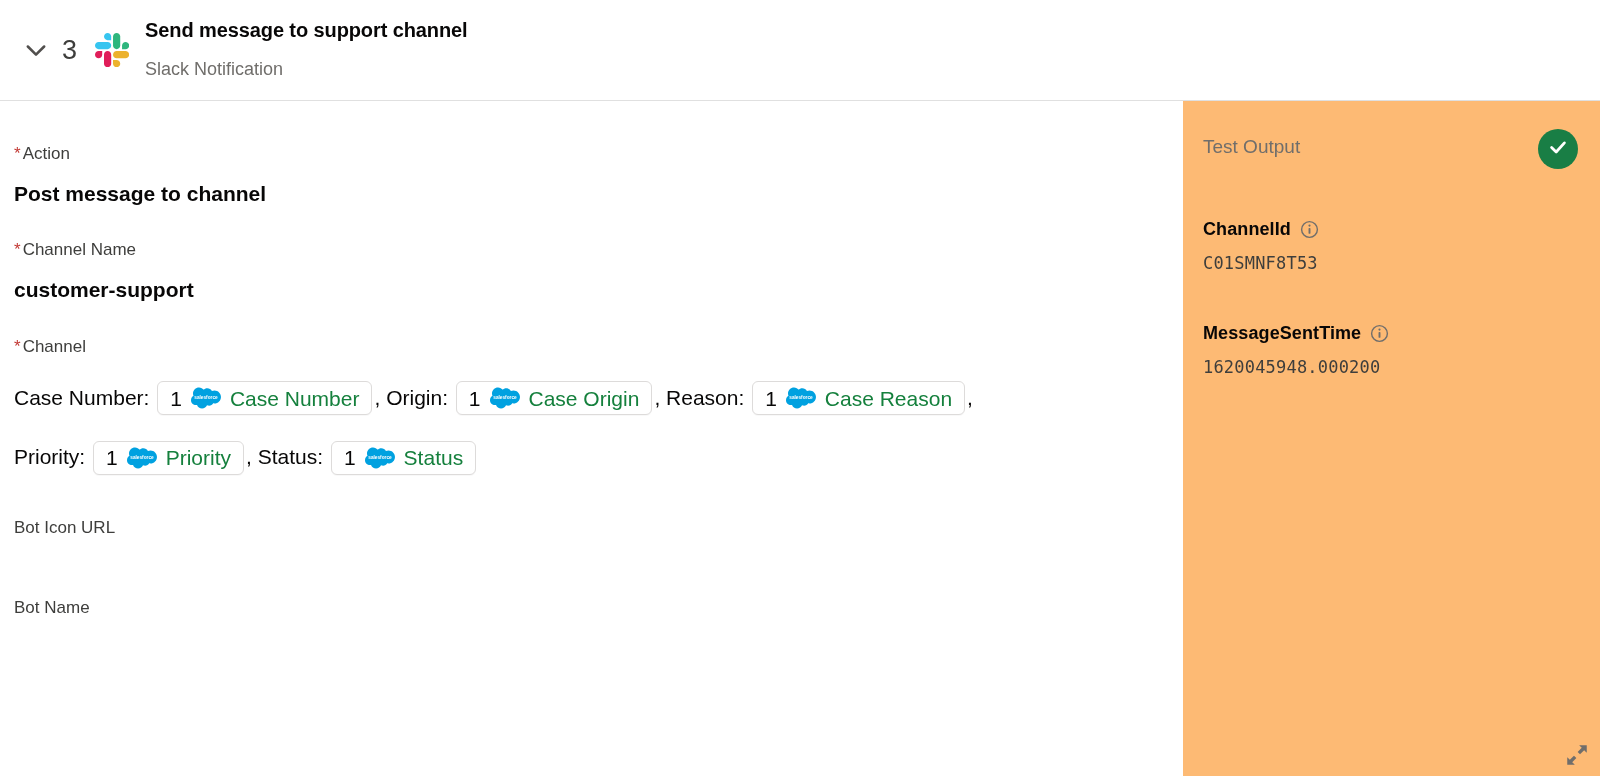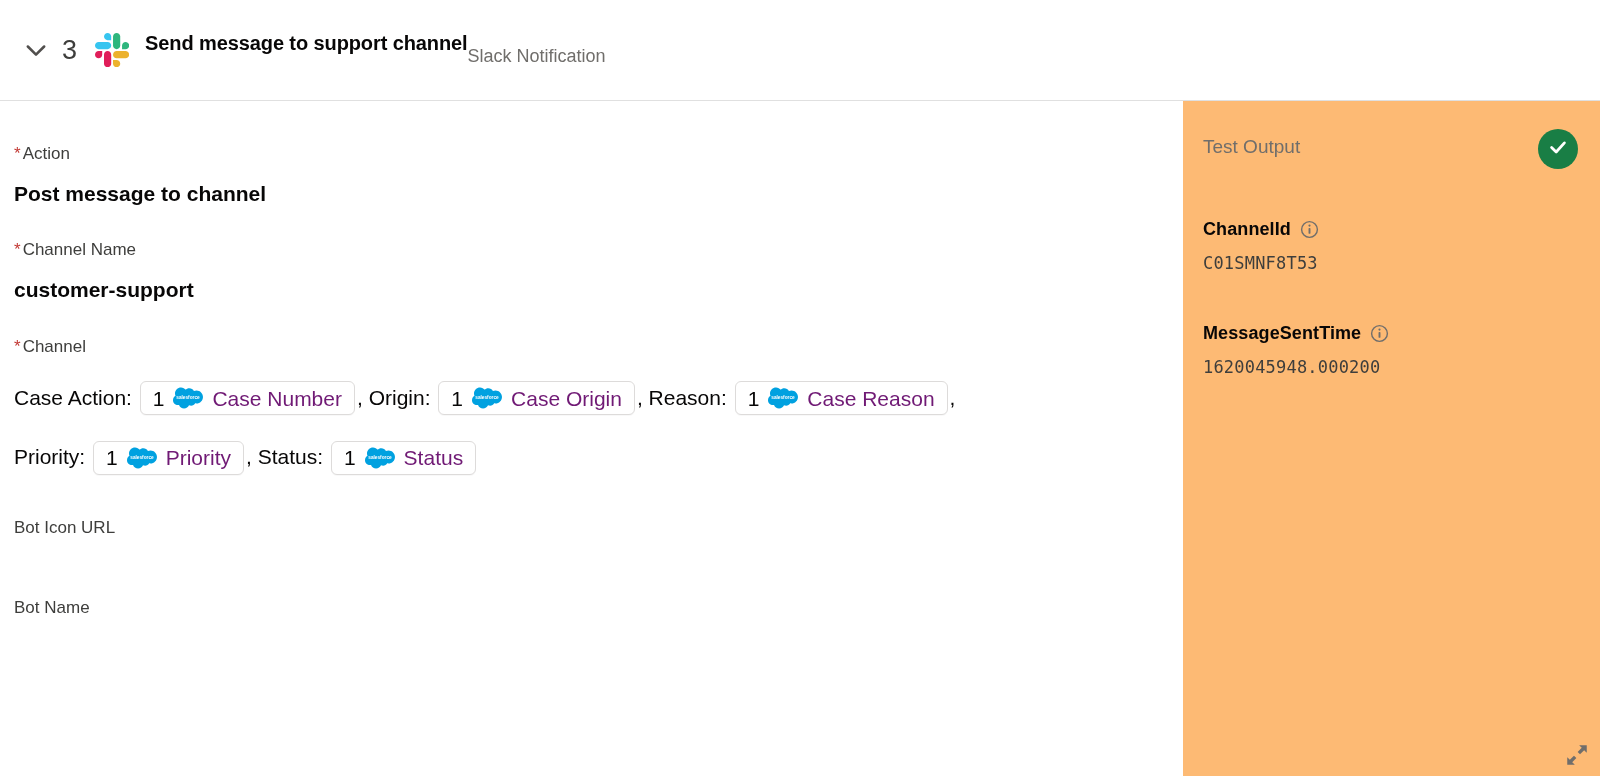--- a/index.html
+++ b/index.html
@@ -33,21 +33,21 @@
     margin: 0 18px 0 4px;
     flex: 0 0 auto;
     line-height: 1;
   }
   .app-logo {
     width: 34px; height: 34px;
     flex: 0 0 auto;
     margin-right: 16px;
     display: block;
   }
-  .header-text { display: flex; flex-direction: row; justify-content: space-between; }
+  .header-text { display: flex; flex-direction: column; justify-content: space-between; }
   .header-title {
     font-size: 20px;
     font-weight: bold;
     color: #080707;
     line-height: 1.32;
     letter-spacing: -0.1px;
   }
   .header-subtitle {
     font-size: 18px;
     color: #706e6b;
@@ -112,21 +112,21 @@
     cursor: pointer;
   }
   .token-index {
     font-size: 21px;
     color: #080707;
     margin-right: 9px;
   }
   .token-logo { width: 30px; height: 22px; margin-right: 9px; display: block; }
   .token-label {
     font-size: 21px;
-    color: #701a75;
+    color: #15803d;
     white-space: nowrap;
   }
 
   
   .output-header {
     display: flex;
     align-items: flex-start;
     justify-content: space-between;
     padding-right: 22px;
   }
@@ -217,21 +217,21 @@
       <div class="field-label">
         <span class="req-star">*</span><span>Channel Name</span>
       </div>
       <div class="field-value">customer-support</div>
     </div>
 
     <div class="field field-message">
       <div class="field-label">
         <span class="req-star">*</span><span>Channel</span>
       </div>
-      <div class="message-body" id="message-body"><span class="msg-text">Case Action: </span><span class="token">
+      <div class="message-body" id="message-body"><span class="msg-text">Case Number: </span><span class="token">
             <span class="token-index">1</span>
             <span class="token-logo"><svg width="30" height="22" viewBox="0 0 120 84">
                 <path fill="#00A1E0" d="M49.9 9.2c3.9-4 9.3-6.5 15.2-6.5 7.9 0 14.8 4.4 18.5 11 3.2-1.4 6.7-2.2 10.4-2.2 14.3 0 25.9 11.7 25.9 26.1s-11.6 26.1-25.9 26.1c-1.7 0-3.5-.2-5.1-.5-3.2 5.8-9.4 9.7-16.5 9.7-3 0-5.8-.7-8.3-1.9-3.3 7.7-10.9 13.1-19.8 13.1-9.3 0-17.2-5.9-20.2-14.1-1.3.3-2.7.4-4.1.4C8.8 70.4 0 61.5 0 50.5c0-7.4 4-13.8 9.9-17.3-1.2-2.8-1.9-5.9-1.9-9.2C8 10.8 18.8 0 32.1 0c7.8 0 14.7 3.7 19.1 9.4l-1.3-.2z"></path>
                 <text x="60" y="45" font-family="Liberation Sans, sans-serif" font-size="19" font-weight="bold" fill="#ffffff" text-anchor="middle">salesforce</text>
               </svg></span>
             <span class="token-label">Case Number</span>
           </span><span class="msg-text">, Origin: </span><span class="token">
             <span class="token-index">1</span>
             <span class="token-logo"><svg width="30" height="22" viewBox="0 0 120 84">
                 <path fill="#00A1E0" d="M49.9 9.2c3.9-4 9.3-6.5 15.2-6.5 7.9 0 14.8 4.4 18.5 11 3.2-1.4 6.7-2.2 10.4-2.2 14.3 0 25.9 11.7 25.9 26.1s-11.6 26.1-25.9 26.1c-1.7 0-3.5-.2-5.1-.5-3.2 5.8-9.4 9.7-16.5 9.7-3 0-5.8-.7-8.3-1.9-3.3 7.7-10.9 13.1-19.8 13.1-9.3 0-17.2-5.9-20.2-14.1-1.3.3-2.7.4-4.1.4C8.8 70.4 0 61.5 0 50.5c0-7.4 4-13.8 9.9-17.3-1.2-2.8-1.9-5.9-1.9-9.2C8 10.8 18.8 0 32.1 0c7.8 0 14.7 3.7 19.1 9.4l-1.3-.2z"></path>

